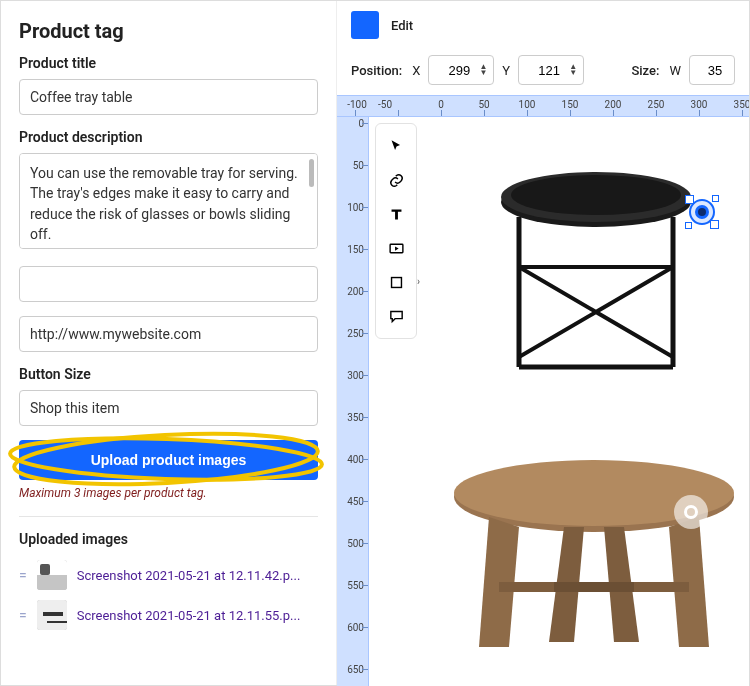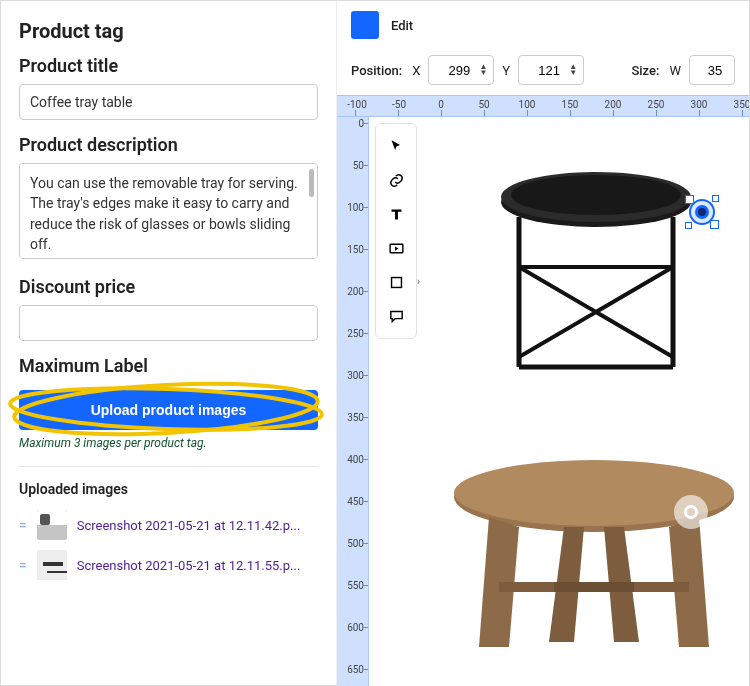--- a/index.html
+++ b/index.html
@@ -1,31 +1,31 @@
 <!DOCTYPE html>
 <html><head>
 <meta charset="utf-8">
 <style>
 * { box-sizing: border-box; margin: 0; padding: 0; }
 body { font-family: -apple-system, BlinkMacSystemFont, "Segoe UI", Roboto, Arial, sans-serif; font-size: 14px; color: #222; background: #fff; }
 .app { display: flex; width: 750px; height: 686px; border: 1px solid #ddd; }
 .sidebar { width: 335px; padding: 18px 18px 0 18px; overflow: hidden; position: relative; }
 .canvas { flex: 1; position: relative; background: #fff; border-left: 1px solid #eee; }
 .panel-title { font-size: 20px; font-weight: 700; margin-bottom: 12px; }
-.field-label { font-size: 18px; font-weight: 600; margin-bottom: 8px; display: block; }
+.field-label { font-size: 14px; font-weight: 600; margin-bottom: 8px; display: block; }
 .text-input, .textarea, .num-input { width: 100%; border: 1px solid #ccc; border-radius: 4px; padding: 9px 10px; font-size: 14px; font-family: inherit; color: #333; }
 .textarea { height: 96px; resize: none; overflow-y: auto; line-height: 1.45; position: relative; }
 .desc-wrap { position: relative; margin-bottom: 14px; }
 .desc-wrap::after { content: ""; position: absolute; right: 4px; top: 6px; width: 5px; height: 28px; background: #bbb; border-radius: 3px; }
 .row { display: flex; gap: 14px; margin-bottom: 14px; }
 .col { flex: 1; }
 .group { margin-bottom: 14px; }
 .upload-wrap { position: relative; margin-top: 4px; }
 .upload-btn { width: 100%; background: #1366ff; color: #fff; border: none; border-radius: 4px; padding: 12px 0; font-size: 14px; font-weight: 600; cursor: pointer; }
-.hint { font-size: 12px; font-style: italic; color: #14532d; margin-top: 6px; }
+.hint { font-size: 12px; font-style: italic; color: #7f1d1d; margin-top: 6px; }
 .highlight-ellipse { position: absolute; left: -14px; top: -12px; width: 322px; height: 62px; pointer-events: none; }
 .highlight-ellipse ellipse { fill: none; stroke: #f2c400; stroke-width: 4; }
 .divider { border: none; border-top: 1px solid #e5e5e5; margin: 16px 0 14px; }
 .sub-title { font-size: 14px; font-weight: 600; margin-bottom: 13px; }
 .ul-item { display: flex; align-items: center; gap: 10px; margin-bottom: 10px; }
 .drag-handle { color: #9aa4cc; font-size: 14px; letter-spacing: 0; cursor: grab; }
 .thumb { width: 30px; height: 30px; background: #bbb; border-radius: 3px; position: relative; overflow: hidden; }
 .thumb.a::before { content: ""; position: absolute; inset: 0; background: linear-gradient(to bottom, #fff 50%, #c5c5c5 50%); }
 .thumb.a::after { content: ""; position: absolute; left: 3px; top: 4px; width: 10px; height: 11px; background: #555; border-radius: 2px; }
 .thumb.b::before { content: ""; position: absolute; inset: 0; background: #eee; }
@@ -87,30 +87,31 @@
     <div class="group">
       <label class="field-label">Product description</label>
       <div class="desc-wrap">
         <textarea class="textarea" style="">You can use the removable tray for serving. The tray's edges make it easy to carry and reduce the risk of glasses or bowls sliding off.
 The design makes it easy to put the tray back after use since you place it directly on</textarea>
       </div>
     </div>
 
     <div class="row">
       <div class="col">
-        <label class="field-label">Discount price</label>
         <input class="text-input" value="" style="">
       </div>
     </div>
 
     <div class="group">
-    </div>
-
-    <div class="group">
-      <label class="field-label">Maximum Label</label>
+      <input class="text-input" value="http://www.mywebsite.com" style="">
+    </div>
+
+    <div class="group">
+      <label class="field-label">Button Size</label>
+      <input class="text-input" value="Shop this item" style="">
     </div>
 
     <div class="upload-wrap">
       <svg class="highlight-ellipse">
         <ellipse cx="161" cy="31" rx="152" ry="24" transform="rotate(-3 161 31)"></ellipse>
         <ellipse cx="161" cy="31" rx="156" ry="20" transform="rotate(2 161 31)"></ellipse>
       </svg>
       <button class="upload-btn">Upload product images</button>
       <div class="hint">Maximum 3 images per product tag.</div>
     </div>
@@ -153,21 +154,21 @@
       <span class="lbl">Size:</span>
       <span>W</span>
       <div class="num-wrap" style="padding-right:4px">
         <input style="width: 30px;" value="35">
       </div>
     </div>
 
     <div class="ruler-h" id="rh">
         <span style="left: 20px;">-100</span>
         <i style="left: 18px;"></i>
-        <span style="left: 62px;">-50</span>
+        <span style="left: 48px;">-50</span>
         <i style="left: 61px;"></i>
         <span style="left: 104px;">0</span>
         <i style="left: 104px;"></i>
         <span style="left: 147px;">50</span>
         <i style="left: 147px;"></i>
         <span style="left: 190px;">100</span>
         <i style="left: 190px;"></i>
         <span style="left: 233px;">150</span>
         <i style="left: 233px;"></i>
         <span style="left: 276px;">200</span>

